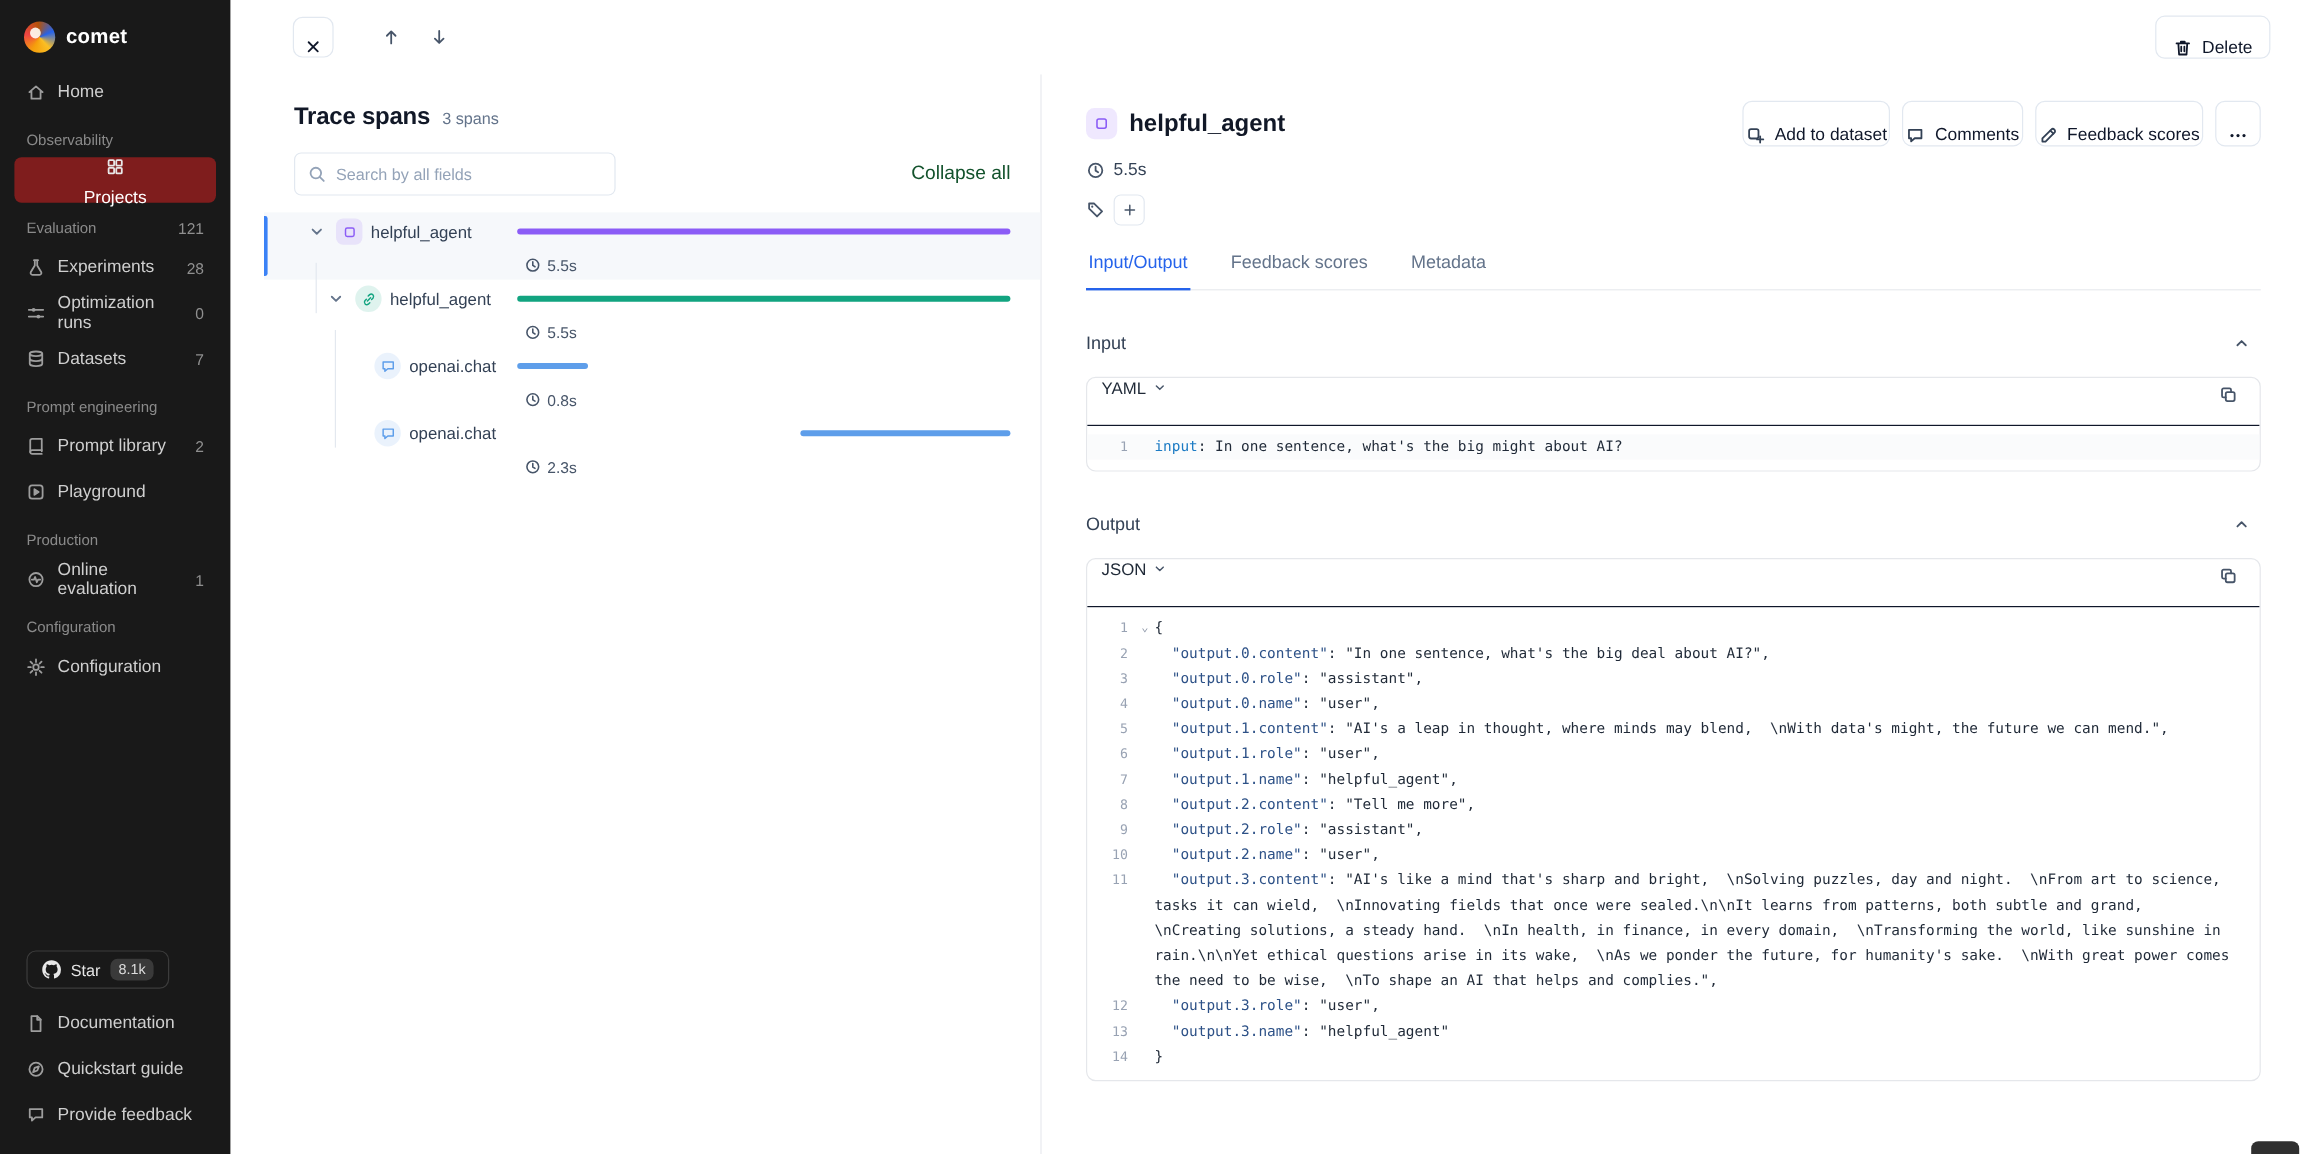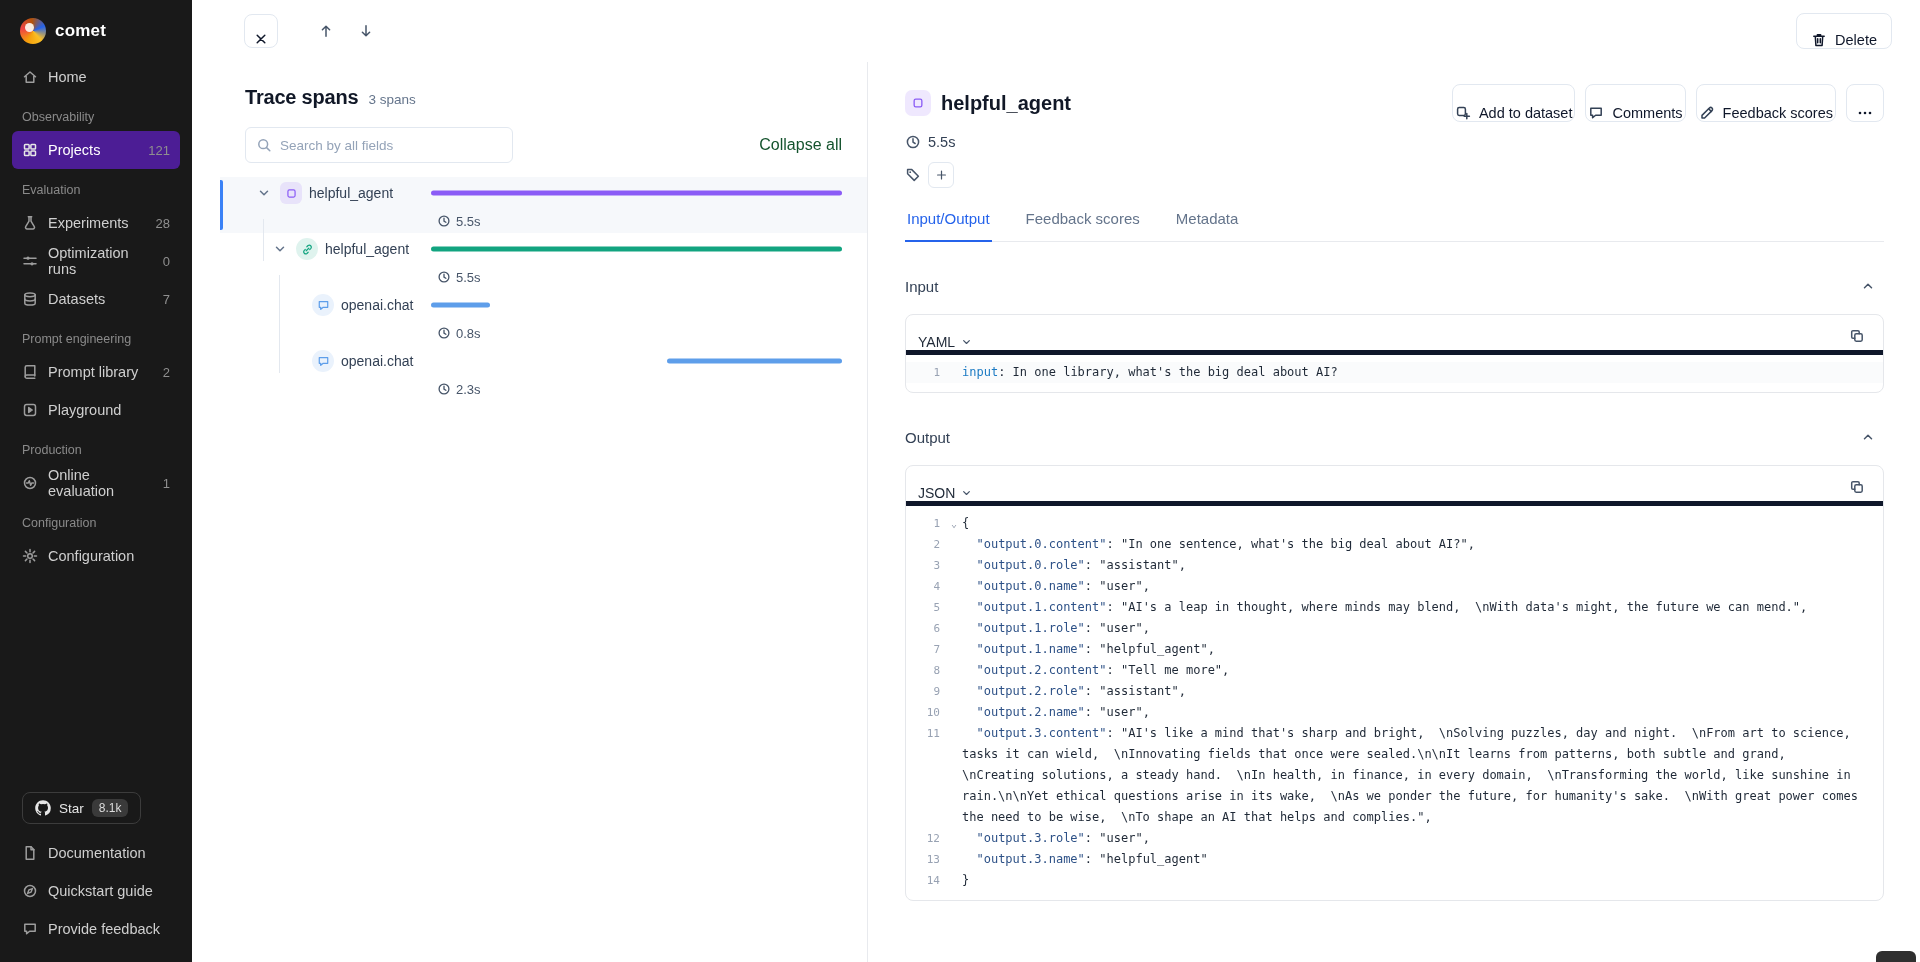--- a/index.html
+++ b/index.html
@@ -15,21 +15,21 @@
   .sidebar { position:absolute; left:0; top:0; bottom:0; width:192px; background:#191919; display:flex; flex-direction:column; }
   .logo-row { display:flex; align-items:center; gap:9px; padding:18px 20px 8px; }
   .logo-mark { width:26px; height:26px; border-radius:50%; flex:none; position:relative;
     background: conic-gradient(from 210deg, #f59e0b, #ef4444, #b45309, #2563eb, #fbbf24, #f59e0b); }
   .logo-mark::after { content:""; position:absolute; left:5px; top:5px; width:9px; height:9px; border-radius:50%; background:#fffdf5; opacity:.9; }
   .logo-text { color:#ffffff; font-size:17px; font-weight:700; letter-spacing:.2px; }
   .side-nav { flex:1; padding:6px 12px 0; }
   .side-section-label { font-size:12.5px; color:#8a8a8a; padding:14px 10px 7px; }
   .side-item { display:flex; align-items:center; gap:10px; height:38px; padding:0 10px; border-radius:6px; font-size:14.5px; color:#cfcfcf; }
   .side-item .ic { color:#9d9d9d; }
-  .side-item.active { background:#4c1d95; color:#ffffff; }
+  .side-item.active { background:#7f1d1d; color:#ffffff;flex-direction:column; }
   .side-item.active .ic { color:#e8e8e8; }
   .side-item .count { margin-left:auto; font-size:13px; color:#8f8f8f; }
   .side-footer { padding:10px 12px 14px; }
   .star-pill { display:inline-flex; align-items:center; gap:8px; border:1px solid #3c3c3c; background:transparent; color:#e6e6e6;
     border-radius:8px; padding:6px 12px; font-size:13.5px; margin:0 0 10px 10px; }
   .star-pill .ic { color:#e6e6e6; }
   .star-badge { background:#3a3a3a; border-radius:6px; padding:2px 7px; font-size:12px; color:#dcdcdc; }
 
   .ic { display:inline-flex; align-items:center; justify-content:center; width:16px; height:16px; flex:none; }
   .ic svg { display:block; }
@@ -87,21 +87,21 @@
   .tag-plus .ic { width:13px; height:13px; }
 
   .tabs { display:flex; gap:32px; margin-top:22px; border-bottom:1px solid #e8eaee; }
   .tab { padding:0 2px 13px; font-size:15px; color:#64748b; background:none; border:none; border-bottom:2px solid transparent; margin-bottom:-1px; }
   .tab.active { color:#2563eb; font-weight:500; border-bottom-color:#2563eb; }
 
   .section { margin-top:28px; }
   .section-head { display:flex; align-items:center; justify-content:space-between; }
   .section-title { font-size:15px; color:#334155; font-weight:500; }
   .codebox { margin-top:12px; border:1px solid #e5e7eb; border-radius:8px; overflow:hidden; background:#fff; }
-  .codebox-head { height:40px; display:flex; align-items:flex-end; padding:0 12px; border-bottom:5px solid #0f172a; }
+  .codebox-head { height:40px; display:flex; align-items:flex-start; padding:0 12px; border-bottom:1px solid #0f172a; }
   .fmt-select { display:inline-flex; align-items:center; gap:5px; font-size:14px; color:#1f2937; background:none; border:none; }
   .fmt-select .ic { width:13px; height:13px; color:#475569; }
   .copy-btn { margin-left:auto; width:28px; height:28px; }
 
   .code { font-family:"DejaVu Sans Mono", monospace; font-size:12px; line-height:21px; padding:7px 0 9px; color:#1f2937; }
   .code-line { display:flex; }
   .code.yaml .code-line { background:#fafbfc; }
   .gutter { width:40px; flex:none; text-align:right; color:#98a2b3; font-size:11px; padding-right:6px; user-select:none; }
   .fold { width:16px; flex:none; color:#8a94a6; text-align:center; font-size:10px; }
   .content { flex:1; white-space:pre-wrap; word-break:break-word; padding-right:18px; }
@@ -522,21 +522,21 @@
                 <rect x="5.8" y="5.8" width="7.4" height="7.4" rx="1.4"></rect>
                 <path d="M10.2 5.8V4a1.3 1.3 0 0 0-1.3-1.3H4A1.3 1.3 0 0 0 2.7 4v4.9A1.3 1.3 0 0 0 4 10.2h1.8"></path>
               </svg>
             </span>
         </button>
       </div>
       <div class="code yaml" id="input-code">
           <div class="code-line">
             <span class="gutter">1</span>
             <span class="fold"></span>
-            <span class="content"><span class="tok-key">input</span>: <span class="tok-val">In one library, what's the big deal about AI?</span></span>
+            <span class="content"><span class="tok-key">input</span>: <span class="tok-val">In one sentence, what's the big might about AI?</span></span>
           </div>
         </div>
     </div>
   </div>
 
   <div class="section">
     <div class="section-head">
       <span class="section-title">Output</span>
       <button class="ghost-btn">
         <span class="ic">

